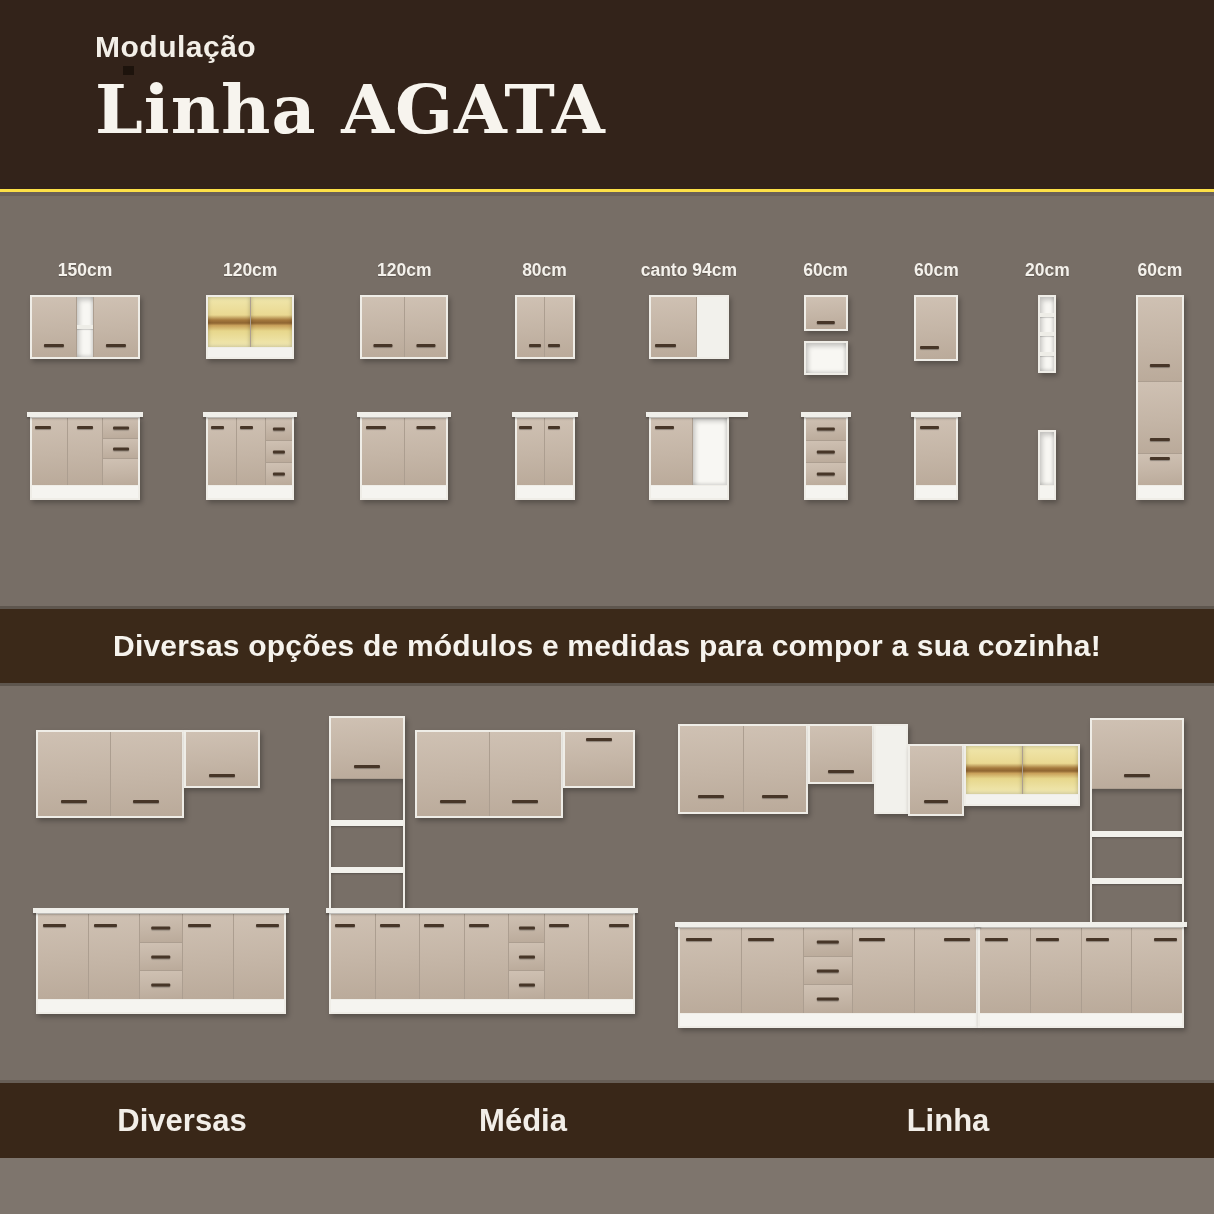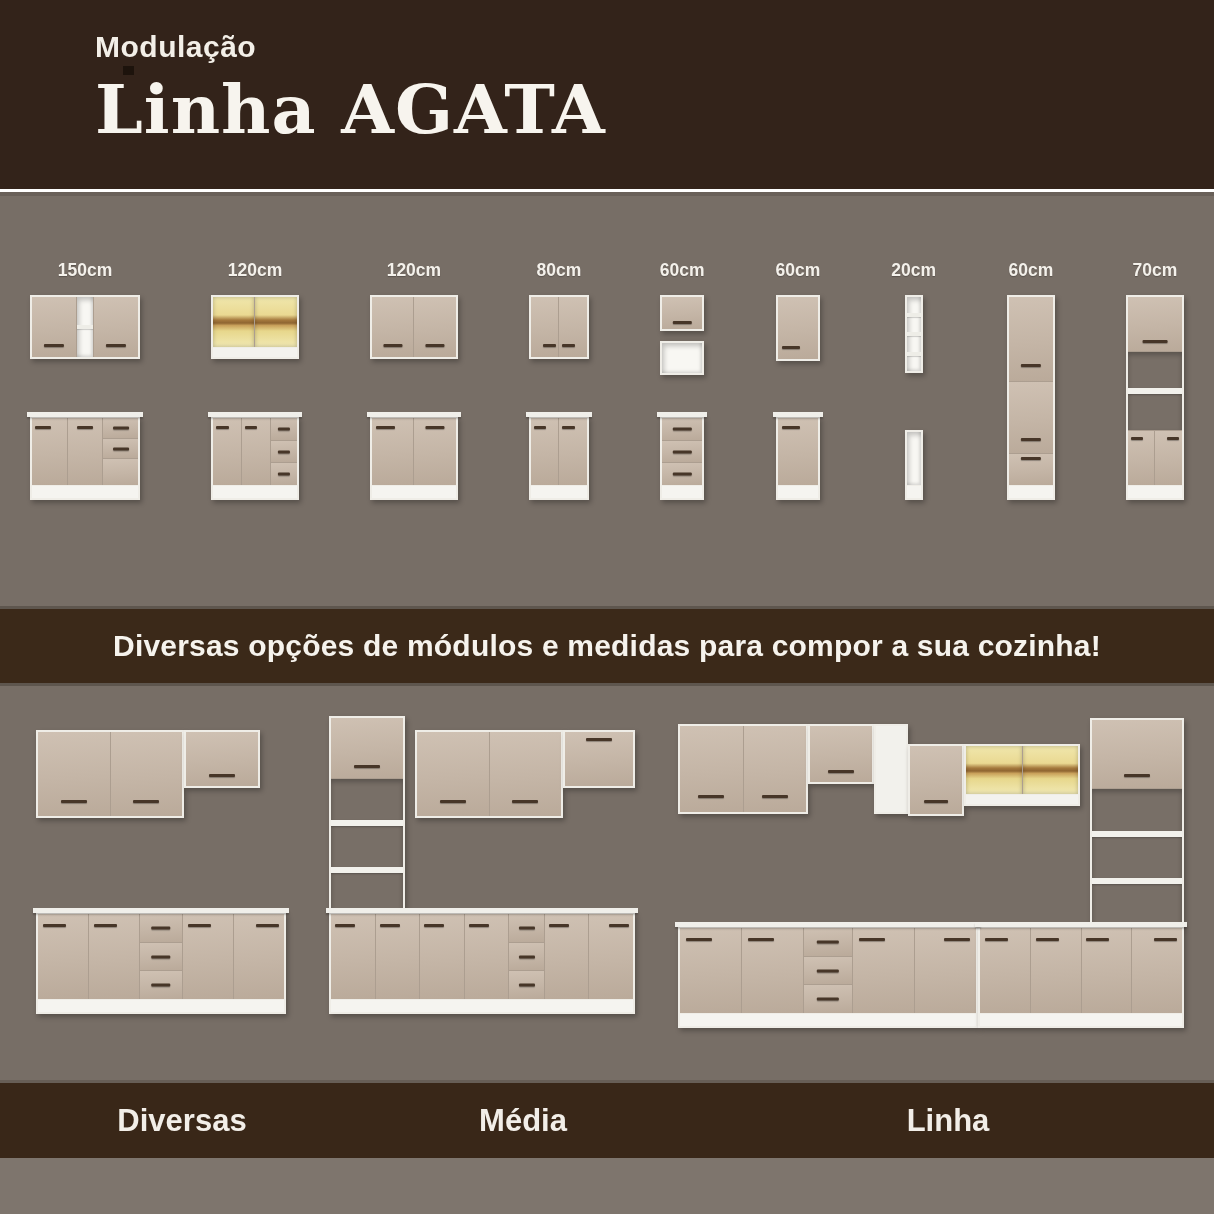--- a/index.html
+++ b/index.html
@@ -1,21 +1,21 @@
 <!DOCTYPE html>
 <html><head>
 <meta charset="utf-8">
 <title>Linha AGATA</title>
 <style>
   * { margin:0; padding:0; box-sizing:border-box; }
   body { font-family:"Liberation Sans", sans-serif; background:#555; }
   .page { position:relative; width:1214px; height:1214px; margin:0 auto; overflow:hidden; background:#776E66; }
 
   
-  .header { position:relative; height:192px; background:#33231A; border-bottom:3px solid #ffffff; padding:30px 0 0 95px; }
+  .header { position:relative; height:192px; background:#33231A; border-bottom:3px solid #fde047; padding:30px 0 0 95px; }
   .kicker { color:#F3EFE8; font-size:30px; font-weight:bold; letter-spacing:0.5px; }
   .kmark { position:absolute; left:123px; top:66px; width:11px; height:9px; background:#1D130C; }
   .title { color:#F7F4EE; font-family:"DejaVu Serif", serif; font-weight:bold; font-size:68px; line-height:1.05; margin-top:10px; letter-spacing:1px; }
 
   
   .modules { height:414px; border-top:4px solid #696059; padding:64px 30px 0 30px; }
   .mrow { display:flex; justify-content:space-between; align-items:flex-start; }
   .module { display:flex; flex-direction:column; align-items:center; }
   .mlabel { color:#F4F1EB; font-size:17.5px; font-weight:bold; white-space:nowrap; margin-bottom:14px; text-shadow:0 1px 1px rgba(0,0,0,0.25); }
   .mstack { position:relative; height:205px; display:flex; flex-direction:column; align-items:center; }
@@ -231,20 +231,51 @@
                   <div class="seg door" style="flex: 1 1 0%;">
                     <div class="handle tl"></div>
                   </div>
                 </div>
               </div>
               <div class="plinth"></div>
             </div>
           </div>
         </div>
       <div class="module">
+          <div class="mlabel">canto 94cm</div>
+          <div class="mstack" style="width: 80px;">
+            <div class="cab" style="width: 80px; height: 64px; margin-bottom: 10px;">
+              <div class="inner">
+                <div class="colm" style="flex: 1.5 1 0%;">
+                  <div class="seg door" style="flex: 1 1 0%;">
+                    <div class="handle bl"></div>
+                  </div>
+                </div>
+                <div class="colm" style="flex: 1 1 0%;">
+                  <div class="seg white" style="flex: 1 1 0%;"></div>
+                </div>
+              </div>
+            </div>
+            <div class="cab bottom" style="width: 80px; height: 84px;">
+              <div class="counter" style="right: -19px;"></div>
+              <div class="inner">
+                <div class="colm" style="flex: 1.2 1 0%;">
+                  <div class="seg door" style="flex: 1 1 0%;">
+                    <div class="handle tl"></div>
+                  </div>
+                </div>
+                <div class="colm" style="flex: 1 1 0%;">
+                  <div class="seg open" style="flex: 1 1 0%;"></div>
+                </div>
+              </div>
+              <div class="plinth"></div>
+            </div>
+          </div>
+        </div>
+      <div class="module">
           <div class="mlabel">60cm</div>
           <div class="mstack" style="width: 44px;">
             <div class="cab" style="width: 44px; height: 36px; margin-bottom: 10px;">
               <div class="inner">
                 <div class="colm" style="flex: 1 1 0%;">
                   <div class="seg door" style="flex: 1 1 0%;">
                     <div class="handle bc"></div>
                   </div>
                 </div>
               </div>
@@ -331,46 +362,20 @@
               <div class="inner">
                 <div class="colm" style="flex: 1 1 0%;">
                   <div class="seg door" style="flex: 4 1 0%;">
                     <div class="handle bc"></div>
                   </div>
                   <div class="seg door" style="flex: 3.4 1 0%;">
                     <div class="handle bc"></div>
                   </div>
                   <div class="seg drawer" style="flex: 1.5 1 0%;">
                     <div class="handle tc"></div>
-                  </div>
-                </div>
-              </div>
-              <div class="plinth"></div>
-            </div>
-          </div>
-        </div>
-      <div class="module">
-          <div class="mlabel">70cm</div>
-          <div class="mstack" style="width: 58px;">
-            <div class="cab" style="width: 58px; height: 205px;">
-              <div class="inner">
-                <div class="colm" style="flex: 1 1 0%;">
-                  <div class="seg door" style="flex: 1.9 1 0%;">
-                    <div class="handle bc"></div>
-                  </div>
-                  <div class="seg niche" style="flex: 2.7 1 0%;">
-                    <div class="sline"></div>
-                  </div>
-                  <div class="seg pair" style="flex: 1.9 1 0%;">
-                    <div class="seg door">
-                      <div class="handle tl"></div>
-                    </div>
-                    <div class="seg door">
-                      <div class="handle tr"></div>
-                    </div>
                   </div>
                 </div>
               </div>
               <div class="plinth"></div>
             </div>
           </div>
         </div>
     </div>
   </section>
 

